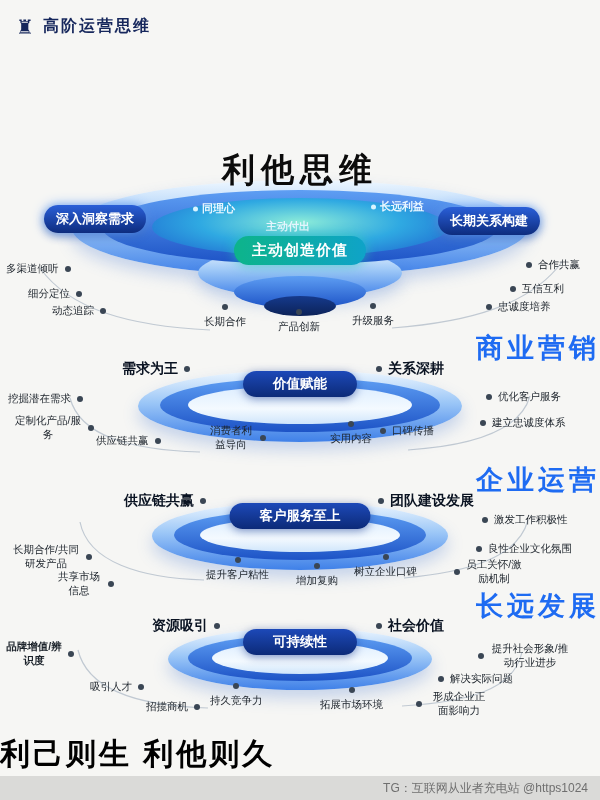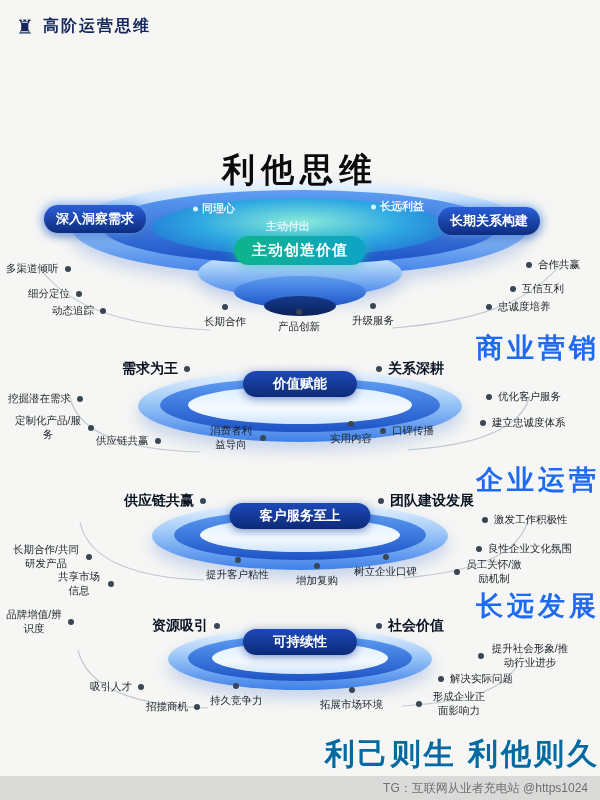--- a/index.html
+++ b/index.html
@@ -48,22 +48,22 @@
   .blabel{position:absolute;font-size:14px;font-weight:800;color:#0a1322;white-space:nowrap;z-index:6;}
   .note{position:absolute;font-size:10.5px;line-height:1.3;color:#1c232b;white-space:nowrap;z-index:6;}
   .wrap{white-space:normal;text-align:center;}
 
   .dr::after,.dl::before,.dt::before{content:"";position:absolute;width:6px;height:6px;
        border-radius:50%;background:#3a4654;}
   .dr::after{right:-12px;top:50%;transform:translateY(-50%);}
   .dl::before{left:-12px;top:50%;transform:translateY(-50%);}
   .dt::before{top:-11px;left:50%;transform:translateX(-50%);}
 
-  .slogan{position:absolute;left:0;top:734px;width:100%;text-align:right;font-size:30px;
-          font-weight:900;color:#0369a1;letter-spacing:3px;z-index:8;}
+  .slogan{position:absolute;left:0;top:734px;width:100%;text-align:left;font-size:30px;
+          font-weight:900;color:#000000;letter-spacing:3px;z-index:8;}
   .credit-bar{position:absolute;left:0;bottom:0;width:100%;height:24px;background:#dadad8;
           display:flex;align-items:center;justify-content:flex-end;padding-right:12px;
           box-sizing:border-box;font-size:12px;color:#6f6f6f;z-index:8;}
 </style>
 </head>
 <body>
 
 <div class="poster">
 
   <svg class="connectors" width="600" height="800" viewBox="0 0 600 800">
@@ -157,21 +157,21 @@
 
   <span class="note dt" style="left:206px;top:568px;">提升客户粘性</span>
   <span class="note dt" style="left:296px;top:574px;">增加复购</span>
   <span class="note dt" style="left:354px;top:565px;">树立企业口碑</span>
 
   <div class="sec-title" style="top:588px;">长远发展</div>
   <span class="blabel dr" style="left:152px;top:617px;">资源吸引</span>
   <span class="pill-navy center-x" style="top:629px;">可持续性</span>
   <span class="blabel dl" style="left:388px;top:617px;">社会价值</span>
 
-  <span class="note wrap dr" style="left:6px;top:608px;width:56px;">品牌增值/辨识度</span>
+  <span class="note wrap dr" style="left:6px;top:640px;width:56px;font-weight:bold;">品牌增值/辨识度</span>
   <span class="note dr" style="left:90px;top:680px;">吸引人才</span>
   <span class="note dr" style="left:146px;top:700px;">招揽商机</span>
 
   <span class="note wrap dl" style="left:490px;top:642px;width:80px;">提升社会形象/推动行业进步</span>
   <span class="note dl" style="left:450px;top:672px;">解决实际问题</span>
   <span class="note wrap dl" style="left:428px;top:690px;width:62px;">形成企业正面影响力</span>
 
   <span class="note dt" style="left:210px;top:694px;">持久竞争力</span>
   <span class="note dt" style="left:320px;top:698px;">拓展市场环境</span>
 

